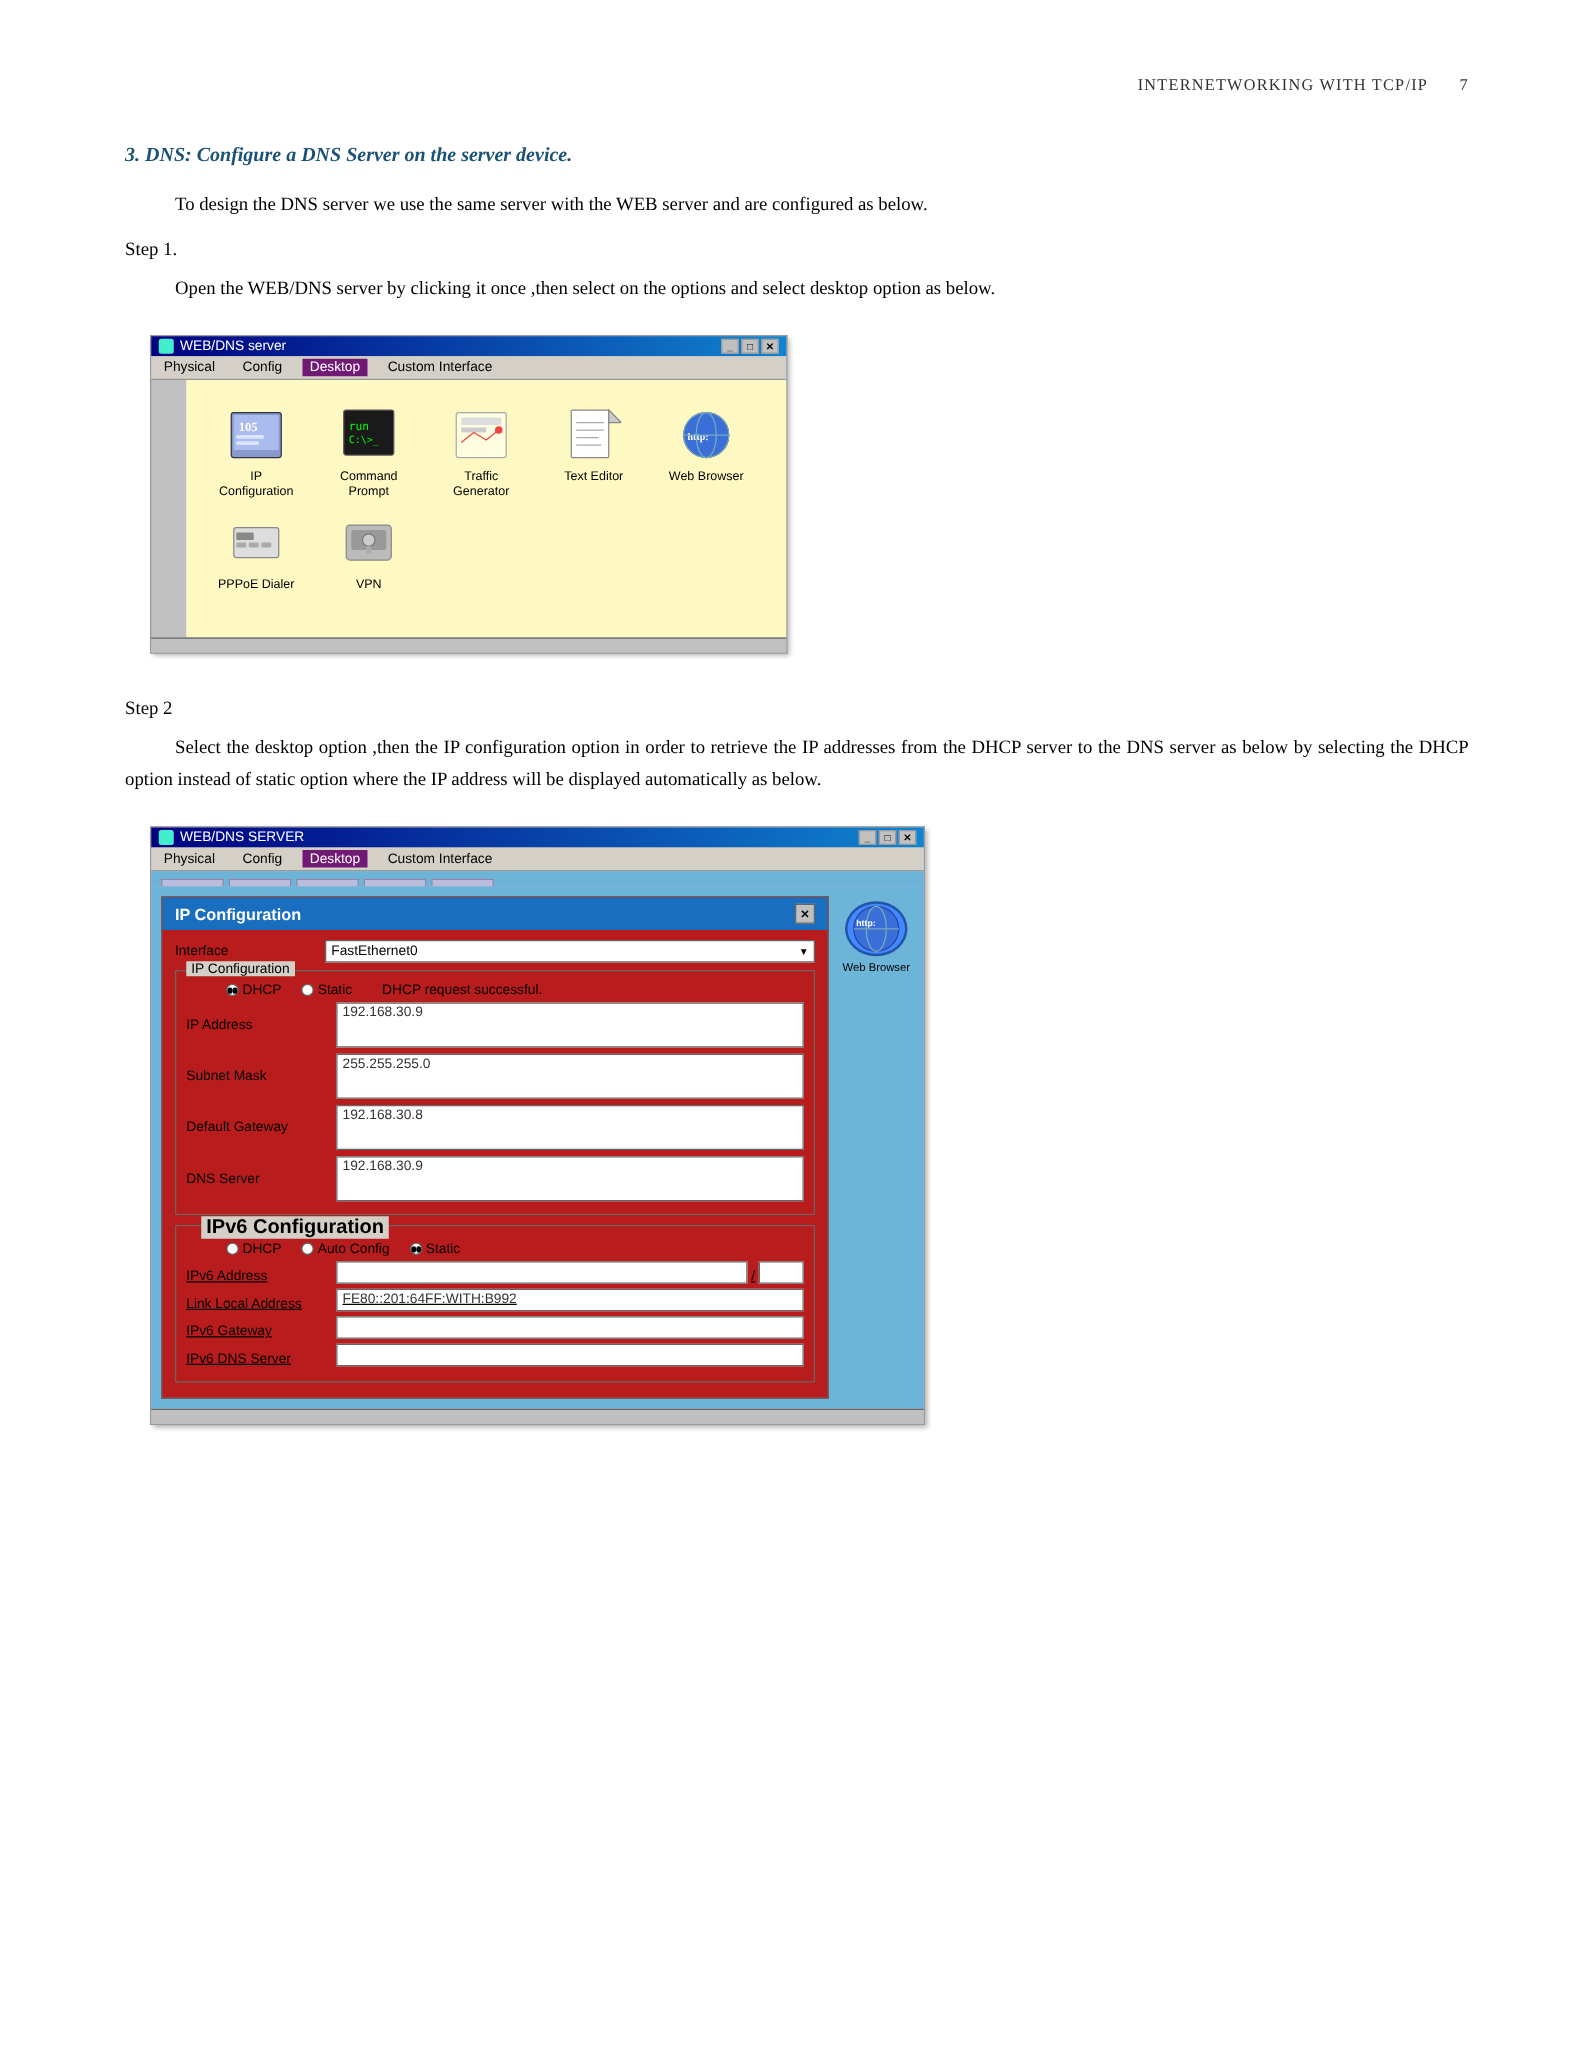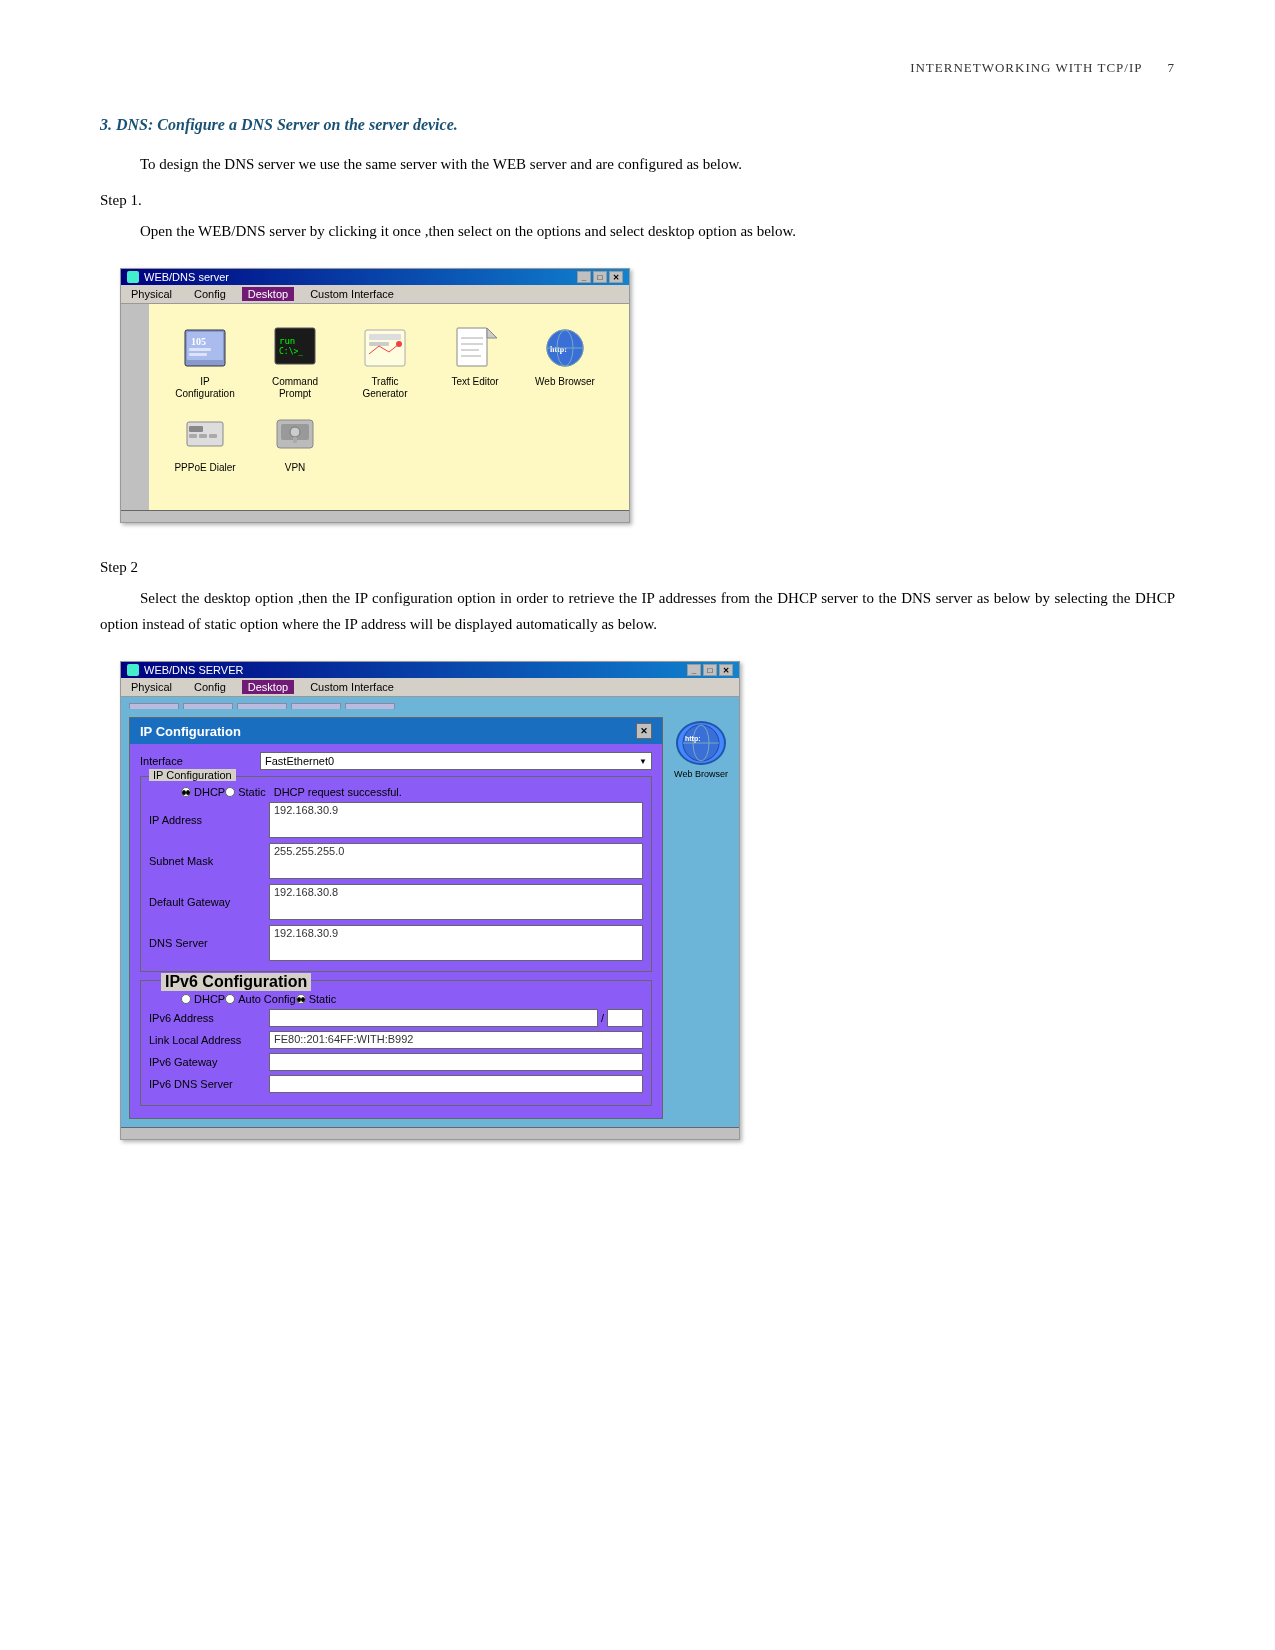--- a/index.html
+++ b/index.html
@@ -158,21 +158,21 @@
       background: #c0c0c0;
     }
     .win2-content {
       background: #6cb4d8;
       padding: 8px;
       display: flex;
       gap: 8px;
     }
     .ip-config-panel {
       flex: 1;
-      background: #8b5cf6;
+      background: #b91c1c;
       border: 1px solid #666;
     }
     .ip-config-header {
       background: #1a6ebf;
       color: #fff;
       font-family: Arial, sans-serif;
       font-size: 13px;
       font-weight: bold;
       padding: 5px 10px;
       display: flex;
@@ -243,20 +243,21 @@
       font-family: Arial, sans-serif;
       background: #d4d0c8;
       padding: 0 4px;
       position: absolute;
       top: -8px;
       left: 8px;
     }
     .radio-row {
       display: flex;
       align-items: center;
+      gap: 16px;
       margin-bottom: 4px;
       margin-top: 4px;
       padding-left: 32px;
     }
     .radio-item {
       display: flex;
       align-items: center;
       gap: 3px;
       font-size: 11px;
       font-family: Arial, sans-serif;
@@ -324,22 +325,23 @@
       font-family: Arial, sans-serif;
       background: #d4d0c8;
       padding: 0 4px;
       position: absolute;
       top: -8px;
       left: 20px;
       font-weight: bold;
     }
     .ipv6-row {
       display: flex;
-      align-items: center;
+      align-items: flex-end;
       margin-bottom: 4px;
+      text-decoration: underline;
     }
     .ipv6-label {
       width: 120px;
       font-size: 11px;
       font-family: Arial, sans-serif;
     }
     .ipv6-slash {
       font-size: 11px;
       margin: 0 3px;
     }

